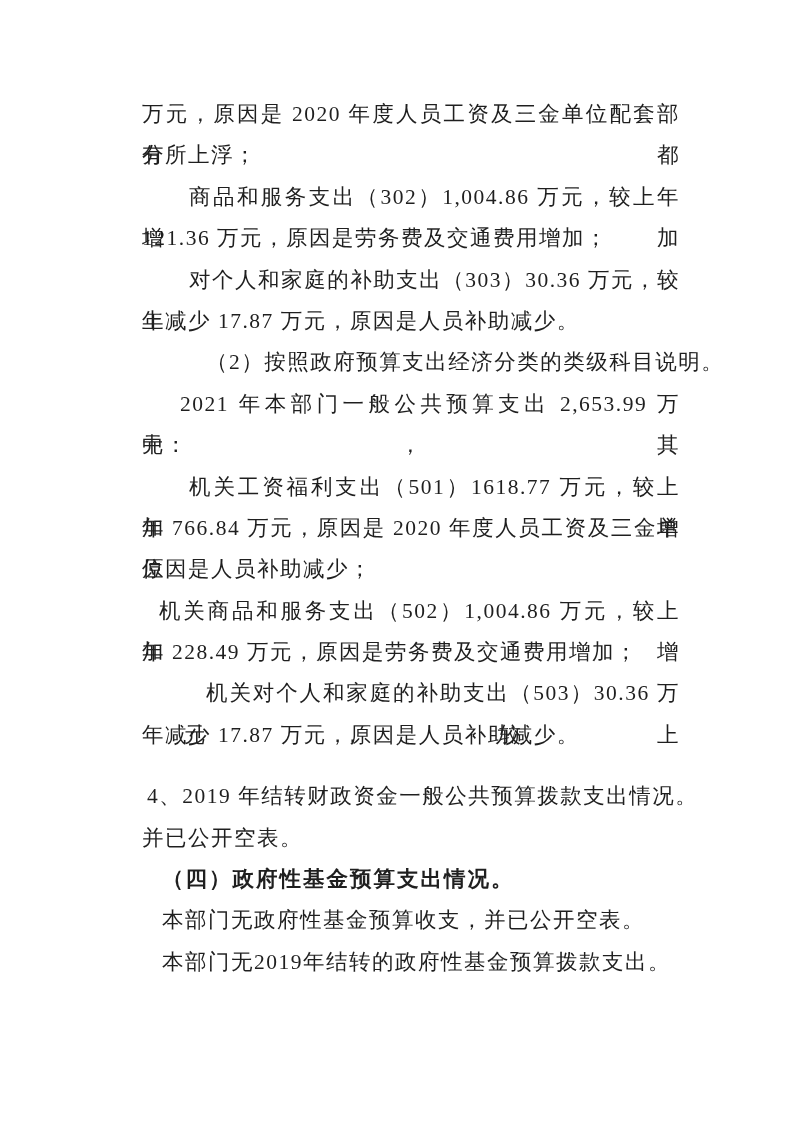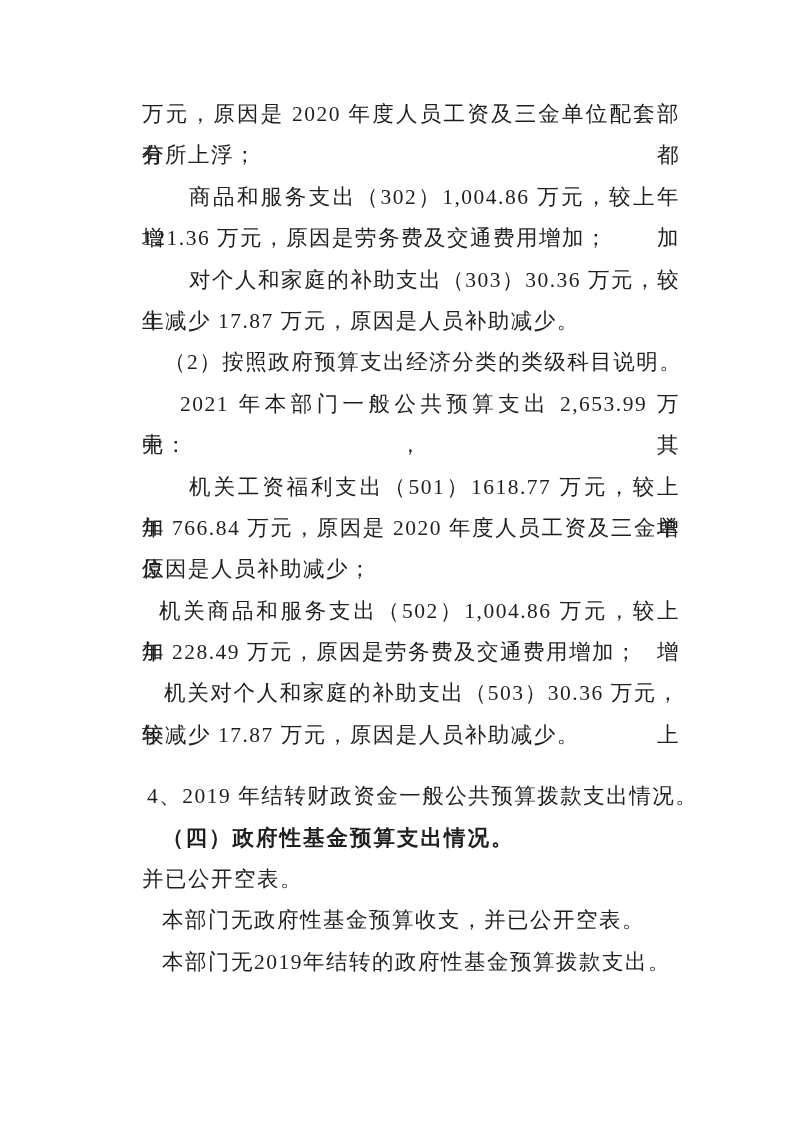--- a/index.html
+++ b/index.html
@@ -34,21 +34,21 @@
     text-align: left;
   }
   
   .line.fill {
     white-space: normal;
     text-align: justify;
     text-align-last: justify;
   }
   .ind47 { text-indent: 47px; }
   .ind38 { text-indent: 38px; }
-  .ind22 { text-indent: 22px; }
+  .ind22 { text-indent: 22px; margin-left: 42px; }
   .ind20 { text-indent: 20px; }
   .ind17 { text-indent: 17px; }
   .ind8  { text-indent: 8px; }
   .ind5  { text-indent: 5px; margin-top: 20px; }
   .bold  { font-weight: bold; letter-spacing: 2px; }
 </style>
 </head>
 <body>
 
 <div class="page">
@@ -73,22 +73,22 @@
     <div class="line">原因是人员补助减少；</div>
 
     <div class="line fill ind17">机关商品和服务支出（502）1,004.86 万元，较上年增</div>
     <div class="line">加 228.49 万元，原因是劳务费及交通费用增加；</div>
 
     <div class="line fill ind22">机关对个人和家庭的补助支出（503）30.36 万元，较上</div>
     <div class="line">年减少 17.87 万元，原因是人员补助减少。</div>
 
     <div class="line ind5">4、2019 年结转财政资金一般公共预算拨款支出情况。</div>
 
+    <div class="line">并已公开空表。</div>
+
     <div class="line bold ind20">（四）政府性基金预算支出情况。</div>
-
-    <div class="line">并已公开空表。</div>
 
     <div class="line ind20">本部门无政府性基金预算收支，并已公开空表。</div>
 
     <div class="line ind20">本部门无2019年结转的政府性基金预算拨款支出。</div>
 
   </div>
 </div>
 
 </body></html>

